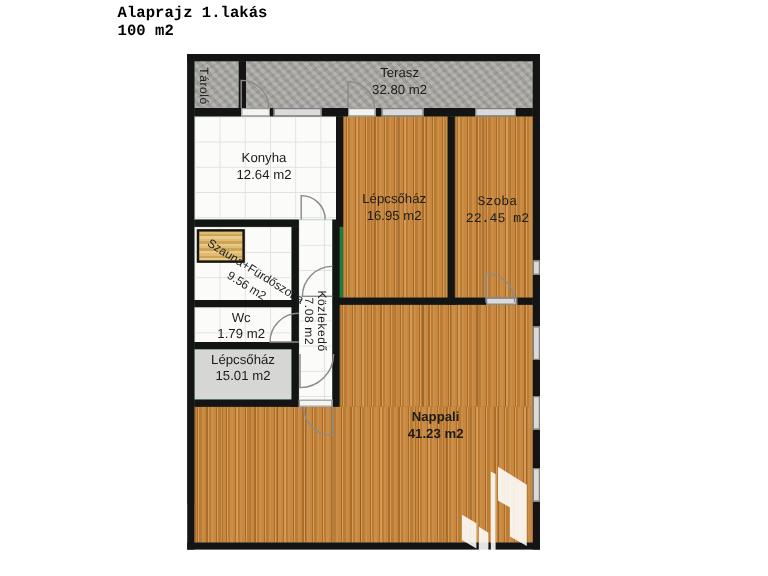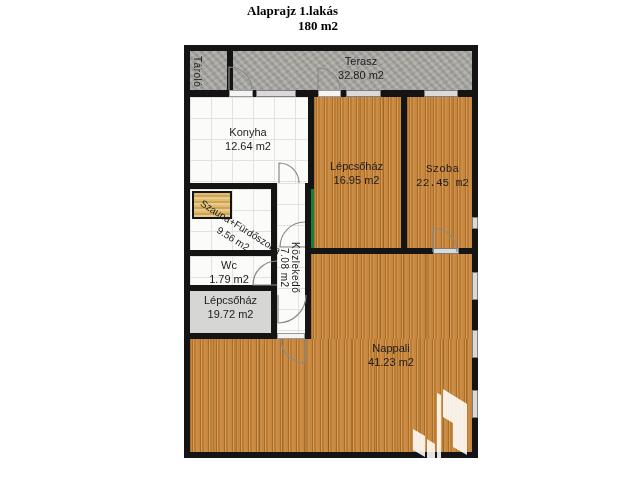--- a/index.html
+++ b/index.html
@@ -1,23 +1,23 @@
 <!DOCTYPE html>
 <html><head>
 <meta charset="utf-8">
 <style>
   html,body{margin:0;padding:0;background:#ffffff;}
   #canvas{position:relative;width:640px;height:480px;background:#ffffff;overflow:hidden;
           font-family:"Liberation Sans",sans-serif;}
   
-  .title-block{position:absolute;left:98px;top:4px;width:240px;text-align:right;
-               font-family:Liberation Serif, serif;font-weight:bold;font-size:13px;
+  .title-block{position:absolute;left:98px;top:4px;width:240px;text-align:left;
+               font-family:Liberation Mono, monospace;font-weight:bold;font-size:13px;
                line-height:1.15;color:#000;}
   
-  #plan{position:absolute;left:184px;top:45px;width:294px;height:375px;background:#15803d;}
+  #plan{position:absolute;left:156px;top:45px;width:294px;height:375px;background:#15803d;}
   .room{position:absolute;}
   .wall{position:absolute;background:#141414;}
   .win{position:absolute;background:#dadada;border:1px solid #7e7e7e;box-sizing:border-box;}
   .sill{position:absolute;background:#f4f4f2;border:1px solid #9a9a9a;box-sizing:border-box;}
   
   .wood{background-color:#bc7c34;background-image:
         repeating-linear-gradient(90deg, rgba(60,30,0,0.22) 0 1px, rgba(0,0,0,0) 1px 23px),
         repeating-linear-gradient(90deg, #c8863e 0 2px, #ab6c27 2px 3px, #d49c58 3px 4px, #bd7c33 4px 6px, #c98e47 6px 8px);}
   .concrete{background-color:#a8a7a2;background-image:
         repeating-linear-gradient(47deg, rgba(255,255,255,0.10) 0 3px, rgba(0,0,0,0.06) 3px 6px),
@@ -40,21 +40,21 @@
   .arcs{position:absolute;left:0;top:0;pointer-events:none;}
   .watermark{position:absolute;left:225px;top:338px;width:70px;height:86px;opacity:0.88;}
 </style>
 </head>
 <body>
 
 <div id="canvas">
 
   <div class="title-block">
     <div>Alaprajz 1.lakás</div>
-    <div>180 m2</div>
+    <div>100 m2</div>
   </div>
 
   <div id="plan">
 
     <div class="room concrete" style="left:6px;top:6px;width:37px;height:39px;"></div>
     <div class="room concrete" style="left:49px;top:6px;width:239px;height:39px;"></div>
     <div class="room tiles" style="left:6px;top:52px;width:118px;height:86px;"></div>
     <div class="room wood" style="left:130px;top:52px;width:87px;height:151px;"></div>
     <div class="room wood" style="left:223px;top:52px;width:65px;height:151px;"></div>
     <div class="room tiles" style="left:6px;top:144px;width:81px;height:61px;"></div>
@@ -133,23 +133,23 @@
     <div class="vlbl" style="left:95px;top:178px;height:90px;">
       <span>Közlekedő</span>
       <span>7.08 m2</span>
     </div>
     <div class="lbl" style="left:5px;top:213px;width:80px;">
       <span>Wc</span><br>
       <span>1.79 m2</span>
     </div>
     <div class="lbl" style="left:4px;top:248px;width:85px;">
       <span>Lépcsőház</span><br>
-      <span>19.72 m2</span>
+      <span>15.01 m2</span>
     </div>
-    <div class="lbl" style="left:147px;top:296px;width:120px;">
+    <div class="lbl" style="left:147px;top:296px;width:120px;font-weight:bold;">
       <span>Nappali</span><br>
       <span>41.23 m2</span>
     </div>
 
     <div class="watermark">
       <svg width="70" height="86" viewBox="0 0 70 86">
         <g fill="#ffffff">
           <path d="M34,6 L58,21 L58,72 L44,64 L44,40 L34,34 Z"></path>
           <path d="M28,10 L32,12 L32,82 L28,80 Z"></path>
           <path d="M18,56 L26,61 L26,80 L18,75 Z"></path>

